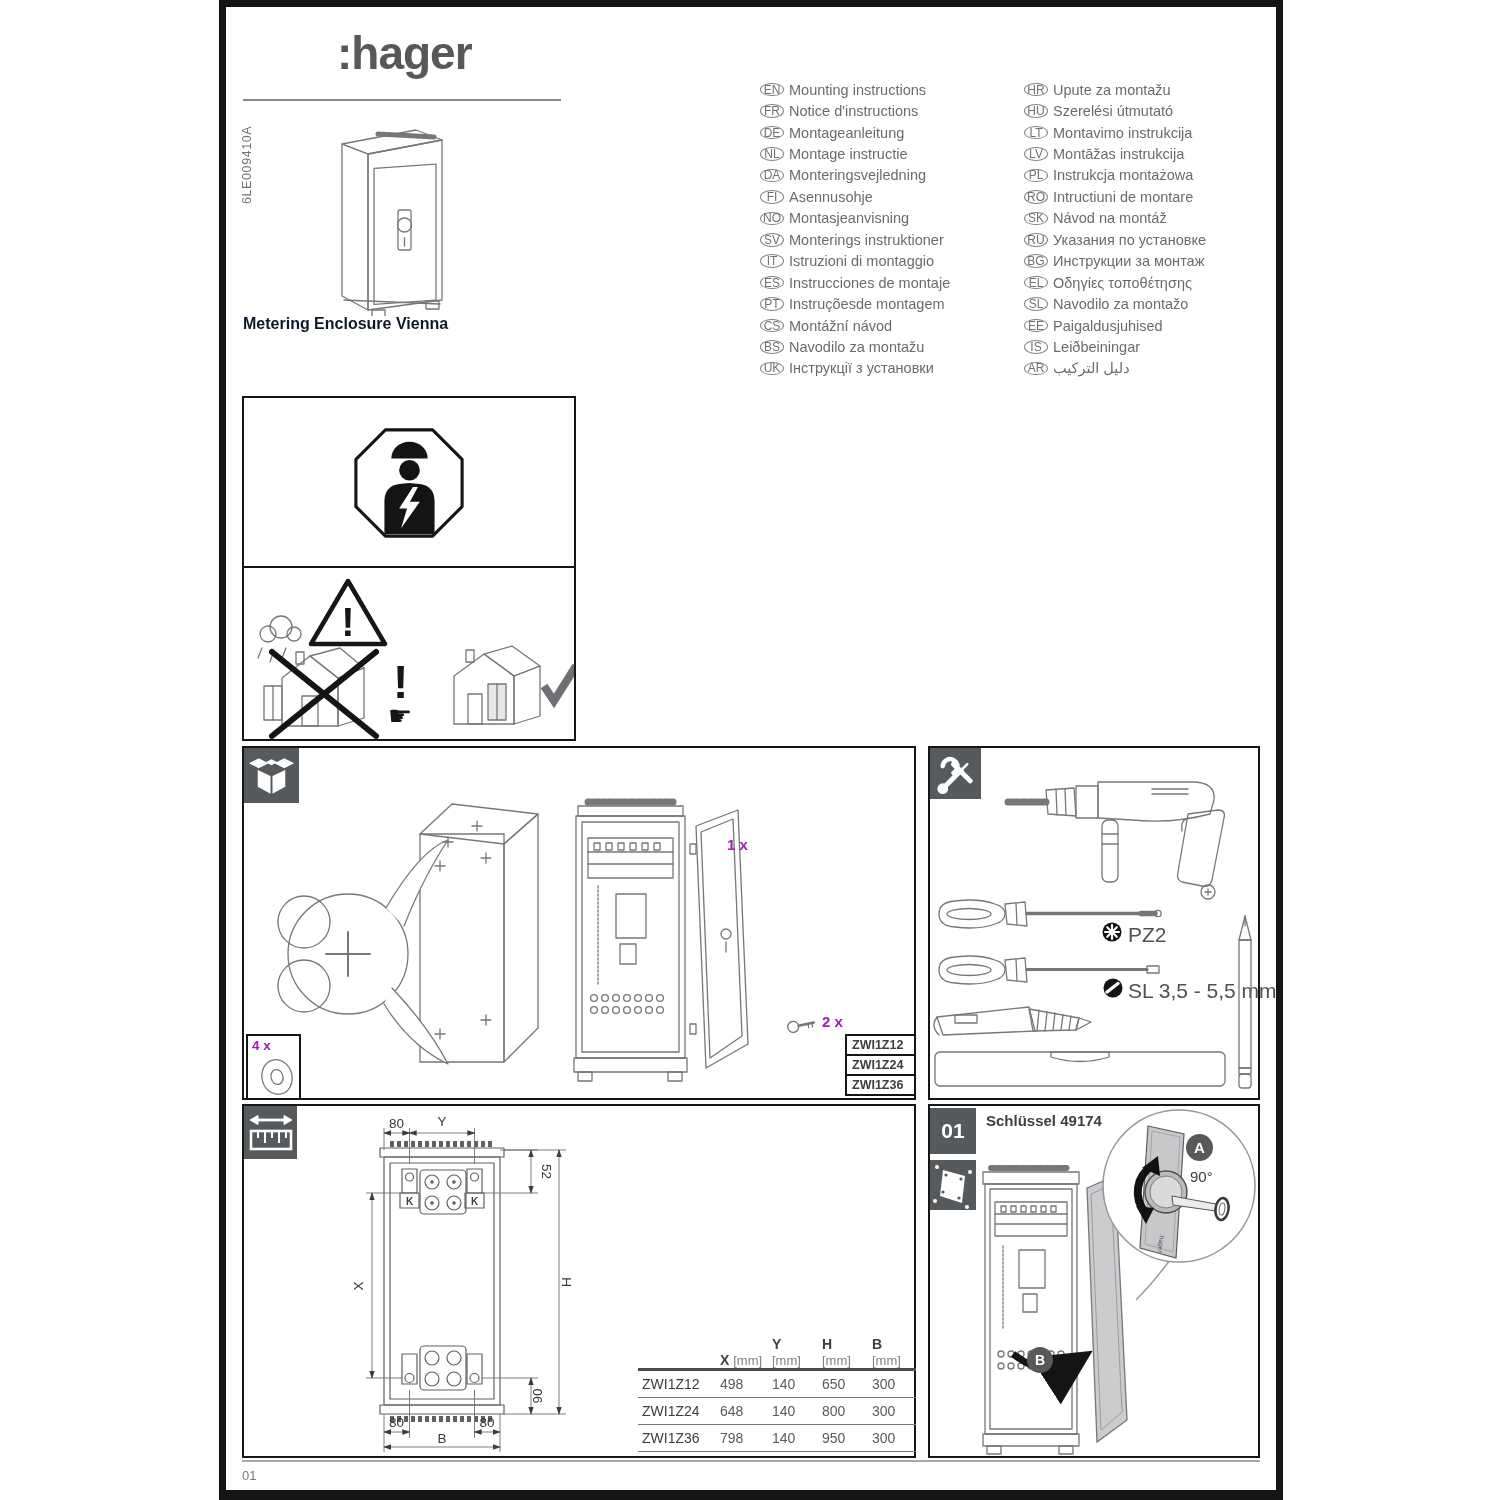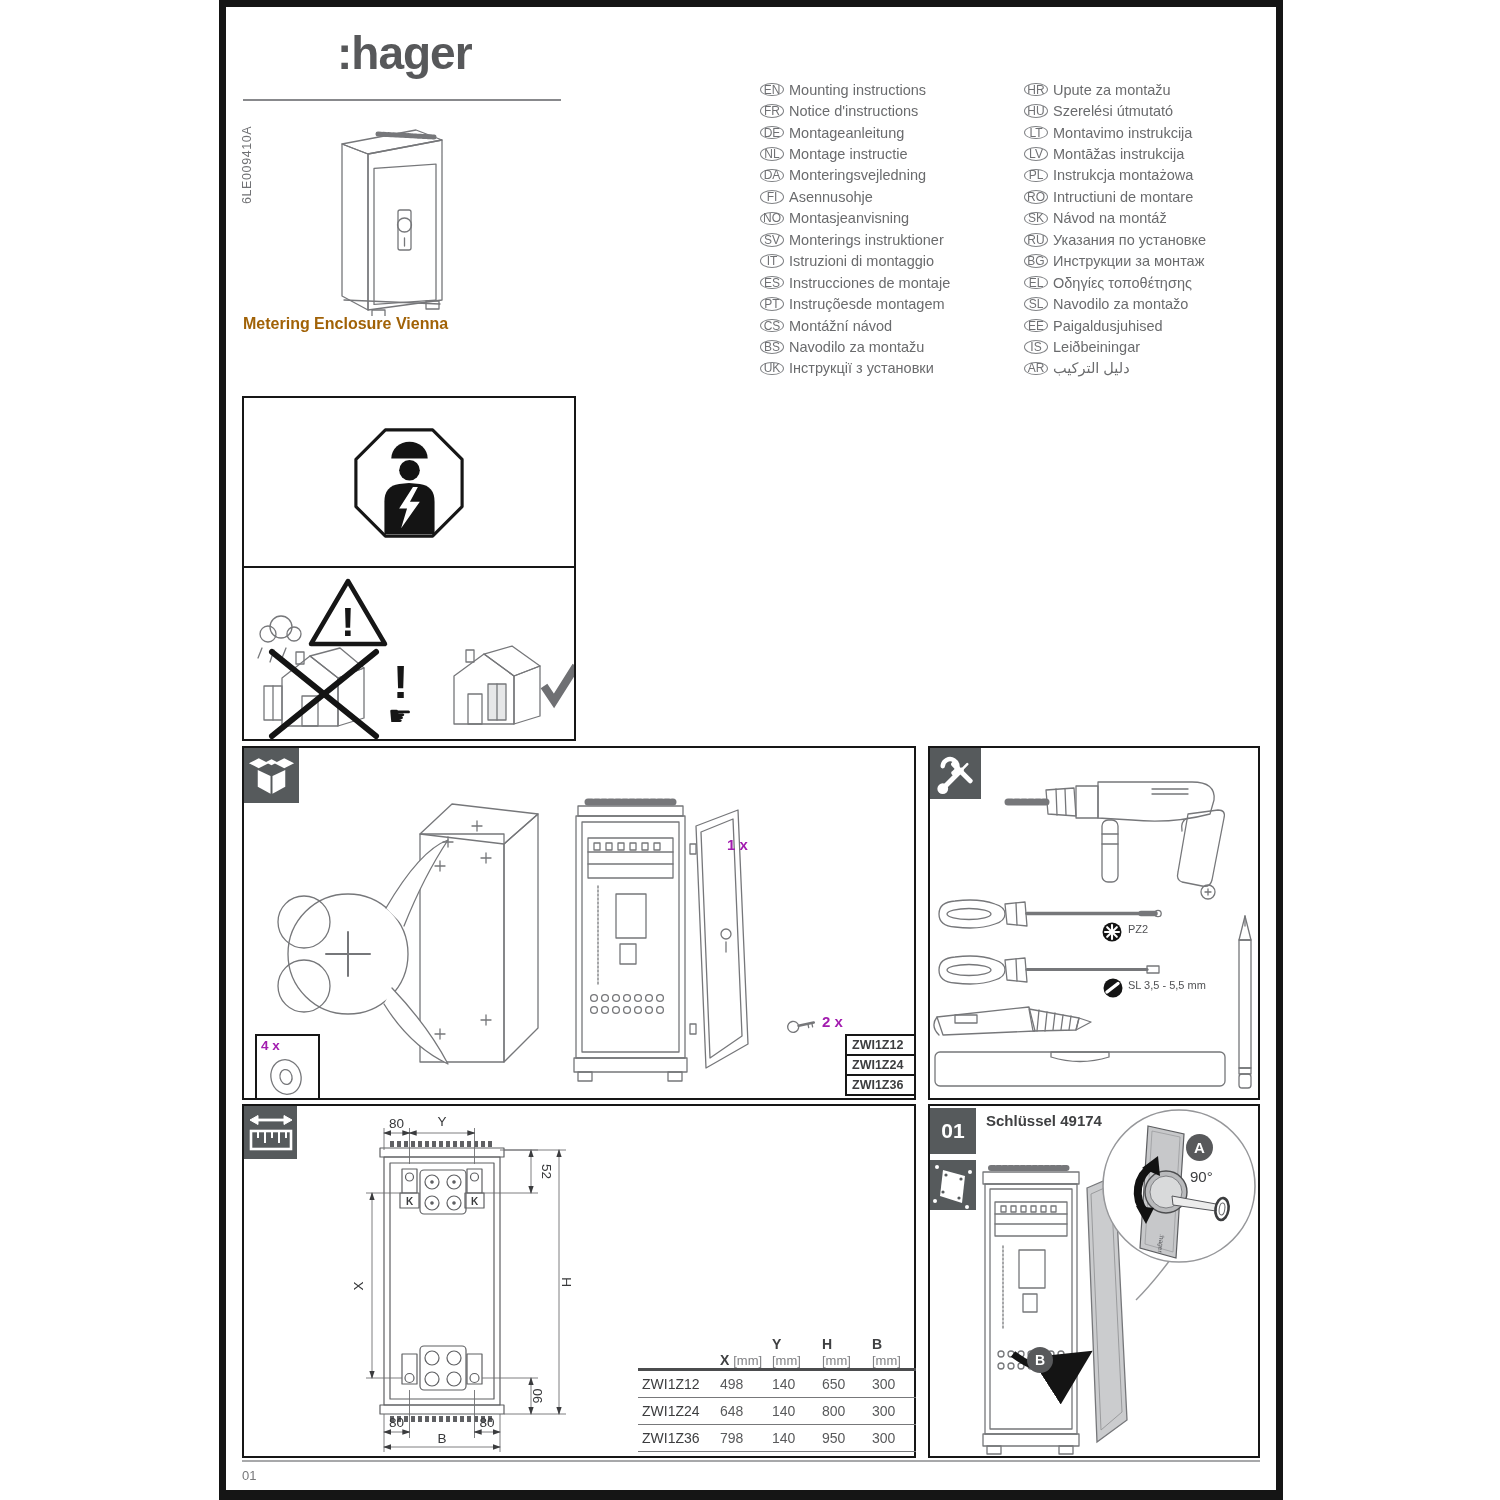--- a/index.html
+++ b/index.html
@@ -6,37 +6,37 @@
   body{width:1500px;height:1500px;background:#fff;position:relative;
        font-family:"Liberation Sans",sans-serif;color:#4a4b4d;overflow:hidden}
   .abs{position:absolute}
   svg{font-family:"Liberation Sans",sans-serif}
   .frame{left:219px;top:0;width:1064px;height:1500px;box-sizing:border-box;
          border:7px solid #151515;border-bottom-width:10px}
   .logo{font-size:46px;font-weight:800;letter-spacing:-1px;color:#57585a}
   .rule{background:#88898c;height:2px}
   .doccode{writing-mode:vertical-rl;transform:rotate(180deg);font-size:12.5px;
            color:#707174;letter-spacing:.6px}
-  .prodtitle{font-size:16px;font-weight:700;color:#a16207}
+  .prodtitle{font-size:16px;font-weight:700;color:#0f172a}
   .langcol{width:262px}
   .lang-row{height:21.45px;display:flex;align-items:center}
   .oval{flex:0 0 auto;width:24px;height:13.5px;border:1.2px solid #828487;border-radius:50%;
         font-size:12px;color:#707174;display:flex;align-items:center;justify-content:center;
         margin-right:5px;box-sizing:border-box}
   .lang-label{font-size:14.5px;color:#6a6b6d;white-space:nowrap}
   .safebox{border:2px solid #161616;box-sizing:border-box;background:#fff}
   .panel{border:2px solid #161616;box-sizing:border-box;background:#fff}
   .sq{background:#565a5c;display:flex;align-items:center;justify-content:center}
   .sq01{background:#565a5c;color:#fff;font-weight:700;font-size:21px;
         display:flex;align-items:center;justify-content:center}
   .count{font-size:15px;font-weight:700;color:#a21caf}
   .zwicell{border:2px solid #161616;box-sizing:border-box;background:#fff;font-size:12.5px;
            font-weight:700;color:#3c3d3f;display:flex;align-items:center;padding-left:5px}
   .fourxbox{border:2px solid #161616;box-sizing:border-box;background:#fff}
-  .toollabel{font-size:11px;color:#505154}
+  .toollabel{font-size:21px;color:#505154}
   .steptitle{font-size:15px;font-weight:700;color:#3f4042}
   .badge{border-radius:50%;background:#58595b;color:#fff;font-weight:700;
          display:flex;align-items:center;justify-content:center}
   .angle{font-size:15px;color:#3b3c3e}
   .bigexcl{font-size:46px;font-weight:800;color:#161616}
   .hand{font-size:27px;color:#161616}
   .dimtable{border-collapse:collapse;font-size:14px;color:#58595b;table-layout:fixed}
   .dimtable td,.dimtable th{padding:0 4px;text-align:left;font-weight:400;height:26px}
   .dimtable thead th{height:30px;vertical-align:bottom;}
   .dimtable thead tr{border-bottom:3px solid #4b4c4e}
@@ -320,21 +320,21 @@
 <svg class="abs" style="left:786px;top:1016px" width="32" height="18" viewBox="0 0 32 18">
   <g class="ln" transform="rotate(-12 16 9)">
     <circle cx="7" cy="9" r="5.5"></circle>
     <line x1="12.5" y1="9" x2="28" y2="9" stroke-width="2.6"></line>
     <line x1="22" y1="9" x2="22" y2="13"></line>
       <line x1="26" y1="9" x2="26" y2="13"></line>
   </g>
 </svg>
 <div class="abs count" style="left:822px;top:1013px">2 x</div>
 
-<div class="abs fourxbox" style="left:255px;top:1034px;width:65px;height:66px">
+<div class="abs fourxbox" style="left:246px;top:1034px;width:55px;height:66px">
   <div class="count" style="position:absolute;left:4px;top:2px;font-size:13.5px">4 x</div>
   <svg style="position:absolute;left:8px;top:20px" width="42" height="42" viewBox="0 0 42 42">
     <g class="ln" transform="rotate(-14 21 21)">
       <ellipse cx="21" cy="21" rx="15" ry="17.5"></ellipse>
       <ellipse cx="21" cy="21" rx="6" ry="7.5"></ellipse>
     </g>
   </svg>
 </div>
 
 <div class="abs zwicell" style="left:845px;top:1034px;width:71px;height:22px">ZWI1Z12</div>

